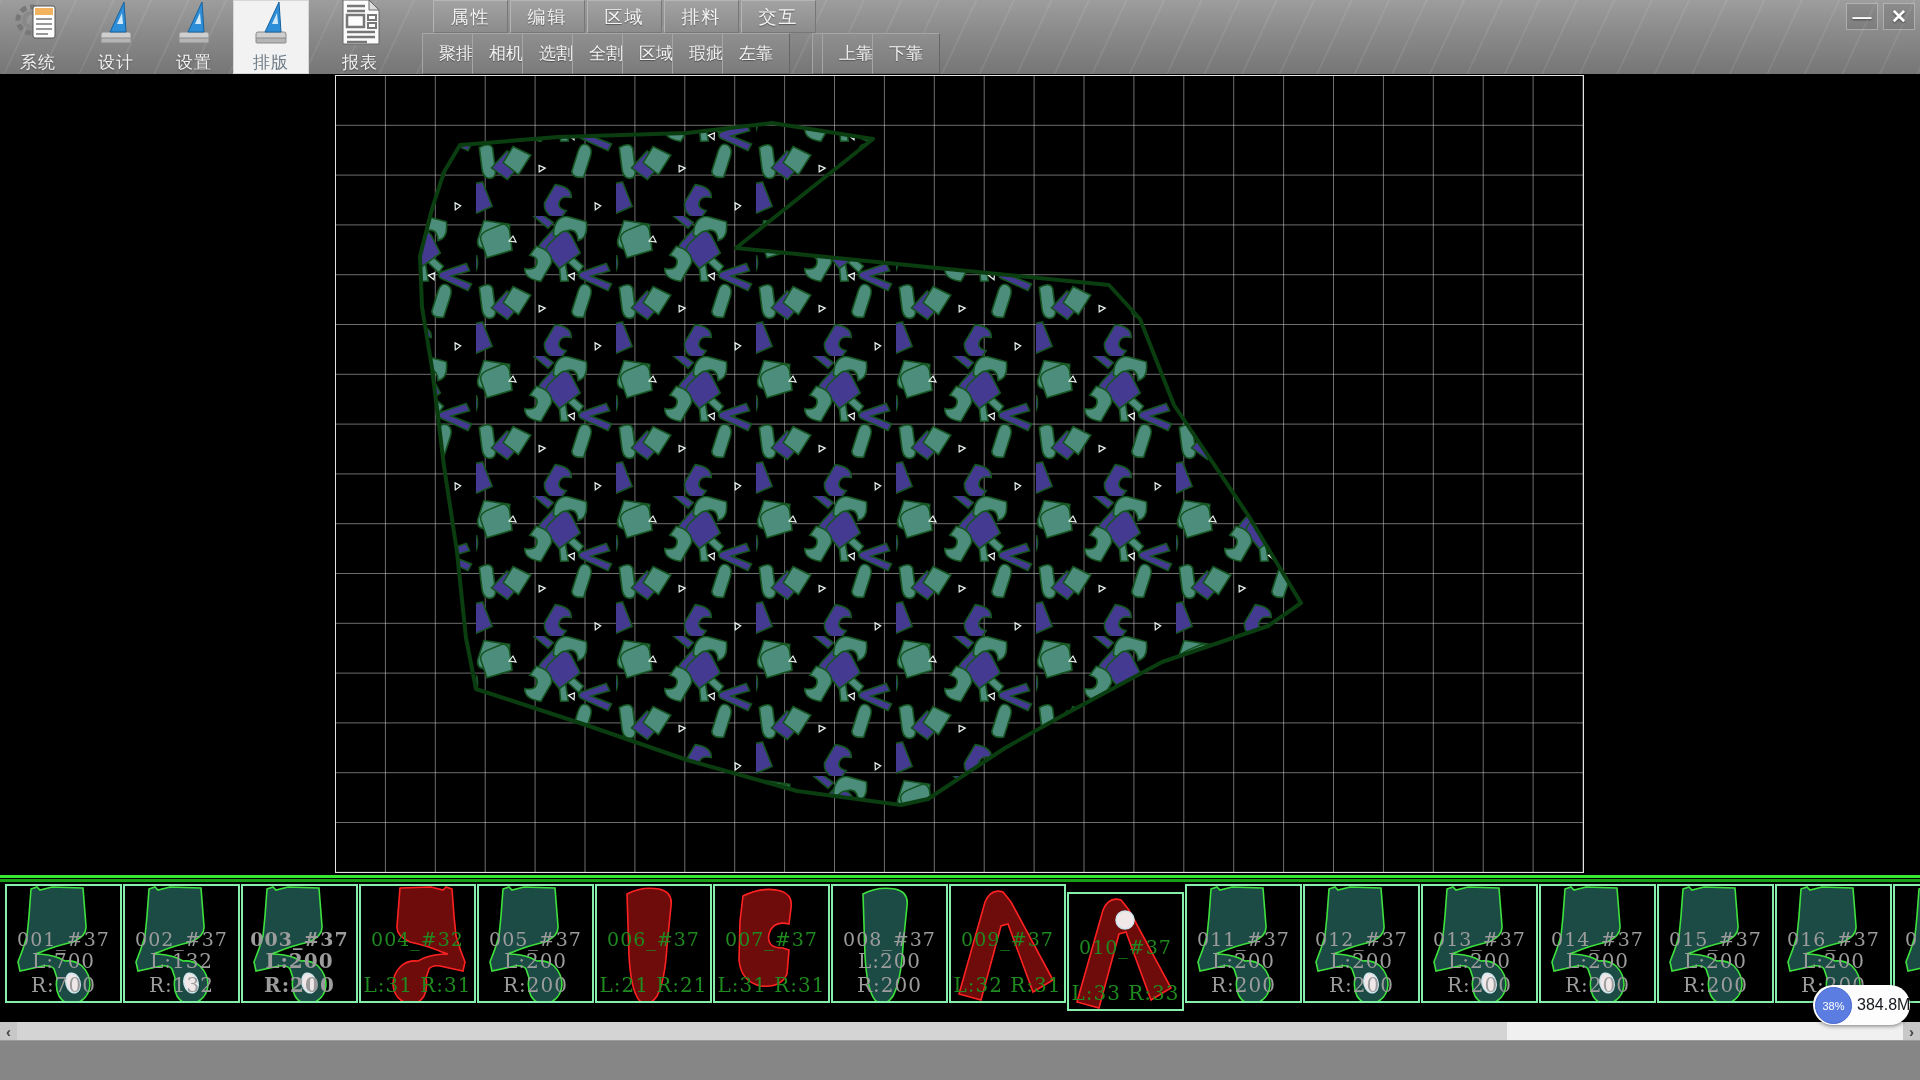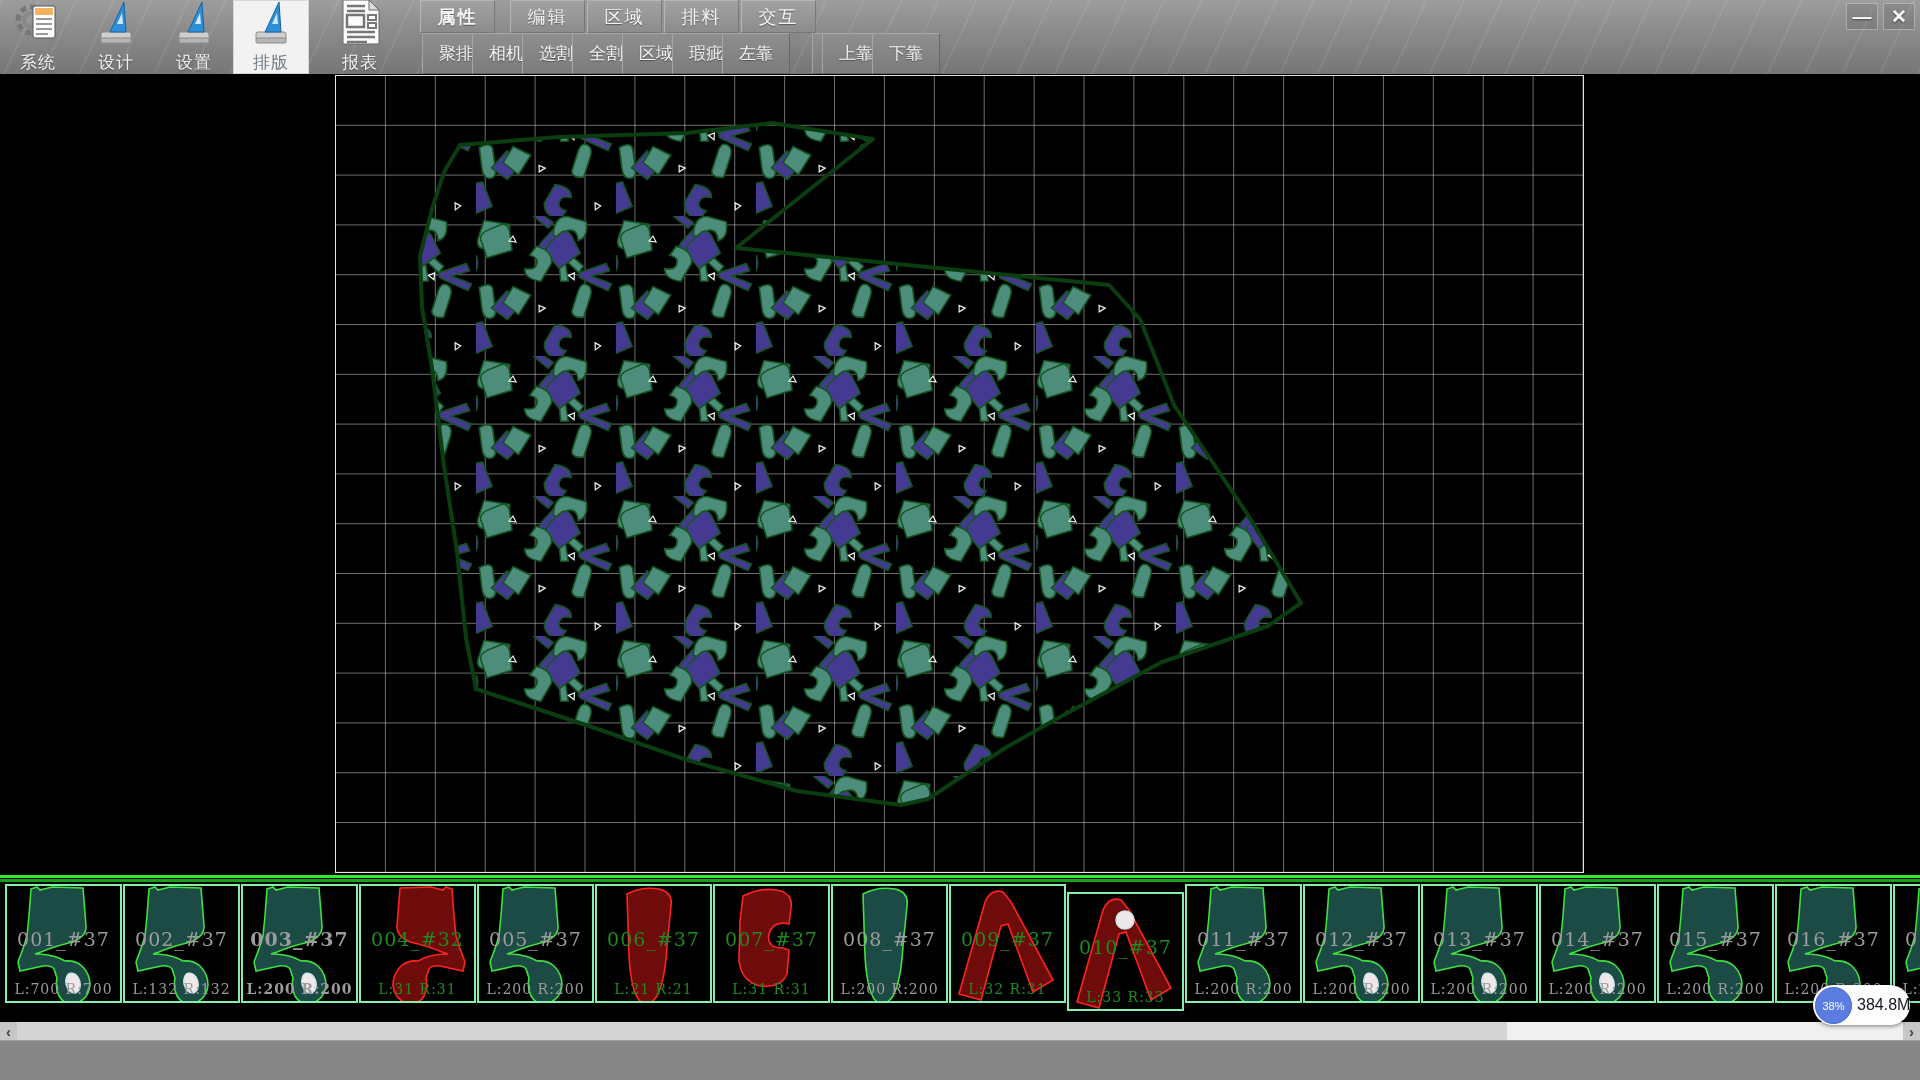--- a/index.html
+++ b/index.html
@@ -63,21 +63,21 @@
     position:absolute; top:0; width:117px; height:119px;
     background:#000; border:2px solid #86efac; overflow:hidden;
   }
   .cell svg { position:absolute; left:0; top:0; }
   .cell .pname {
     position:absolute; left:0; top:42px; width:100%; text-align:center;
     font-family:"DejaVu Serif",serif; font-size:19px; letter-spacing:1px;
   }
   .cell .plr {
     position:absolute; left:0; bottom:4px; width:100%; text-align:center;
-    font-family:"DejaVu Serif",serif; font-size:14px; letter-spacing:1px;
+    font-family:"DejaVu Serif",serif; font-size:20px; letter-spacing:1px;
   }
   .c-gray { color:#9c9c9c; } .c-green { color:#1f8a1f; }
 
   
   .membadge {
     position:absolute; left:1813px; top:985px; width:97px; height:40px;
     background:#fdfdfd; border-radius:21px; box-shadow:0 1px 4px rgba(0,0,0,.5);
     z-index:30;
   }
   .membadge .pct {
@@ -149,21 +149,21 @@
     <path d="M10,8 H28 M10,13 H28" stroke="#777" stroke-width="2.5"></path>
     <rect x="10" y="17" width="17" height="12" fill="none" stroke="#777" stroke-width="2.5"></rect>
     <rect x="31" y="17" width="8" height="5" fill="none" stroke="#777" stroke-width="2"></rect>
     <rect x="31" y="25" width="8" height="5" fill="none" stroke="#777" stroke-width="2"></rect>
     <path d="M10,34 H38 M10,39 H38 M10,44 H30" stroke="#777" stroke-width="2.5"></path>
   </svg></span>
     <span class="blabel">报表</span>
       </div>
     </div>
   <div id="menus">
-      <div class="menubtn" style="left: 420px; font-weight: bold;">属性</div>
+      <div class="menubtn" style="left: 433px;">属性</div>
       <div class="menubtn" style="left: 510px;">编辑</div>
       <div class="menubtn" style="left: 587px;">区域</div>
       <div class="menubtn" style="left: 664px;">排料</div>
       <div class="menubtn" style="left: 741px;">交互</div>
     </div>
   <div id="tools">
       <div class="toolbtn" style="left: 422px;">聚排</div>
       <div class="toolbtn" style="left: 472px;">相机</div>
       <div class="toolbtn" style="left: 522px;">选割</div>
       <div class="toolbtn" style="left: 572px;">全割</div>

